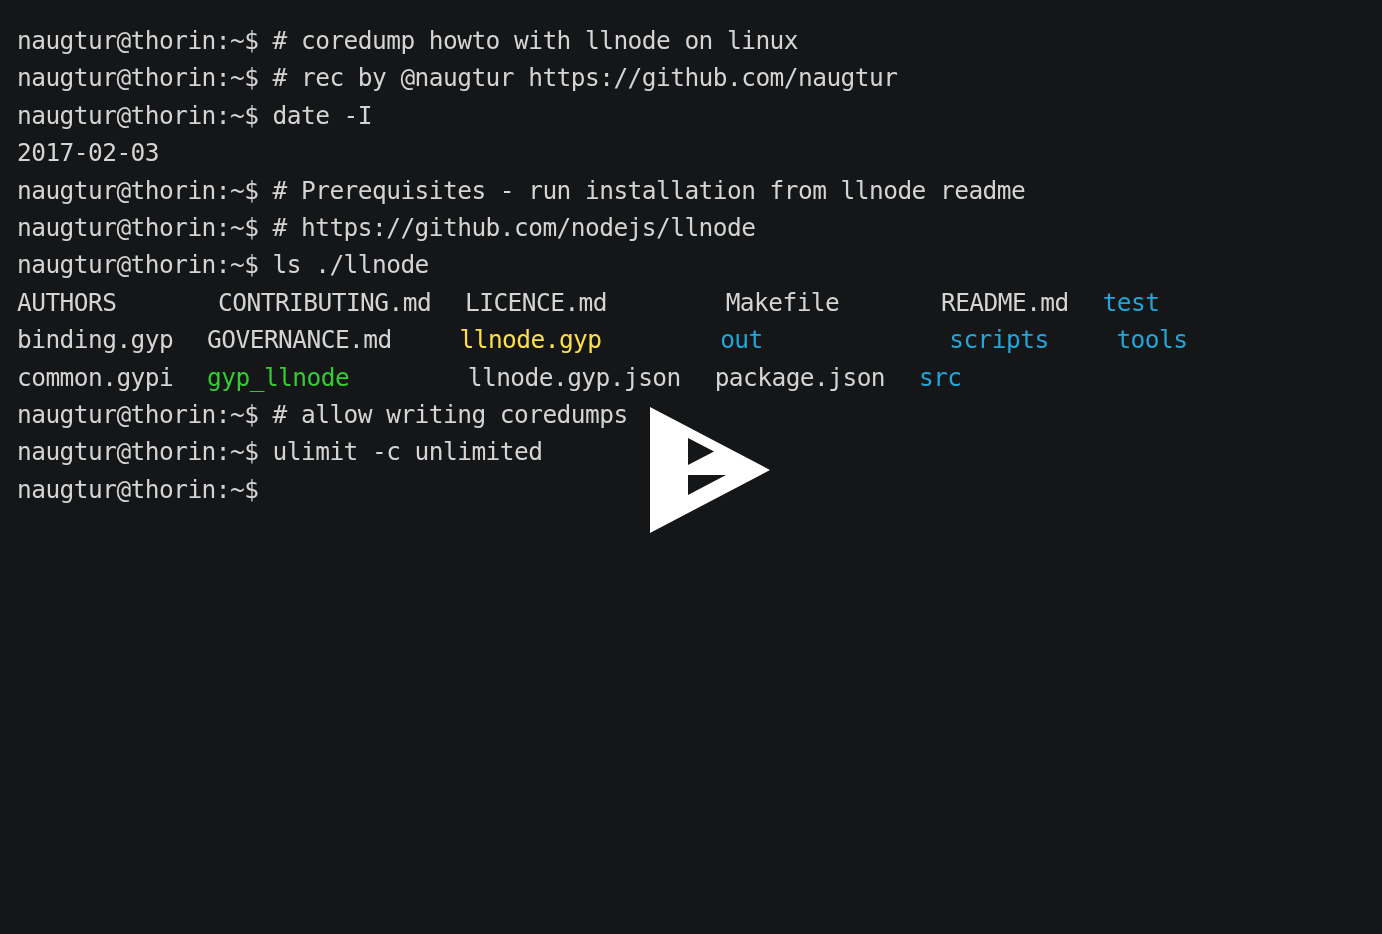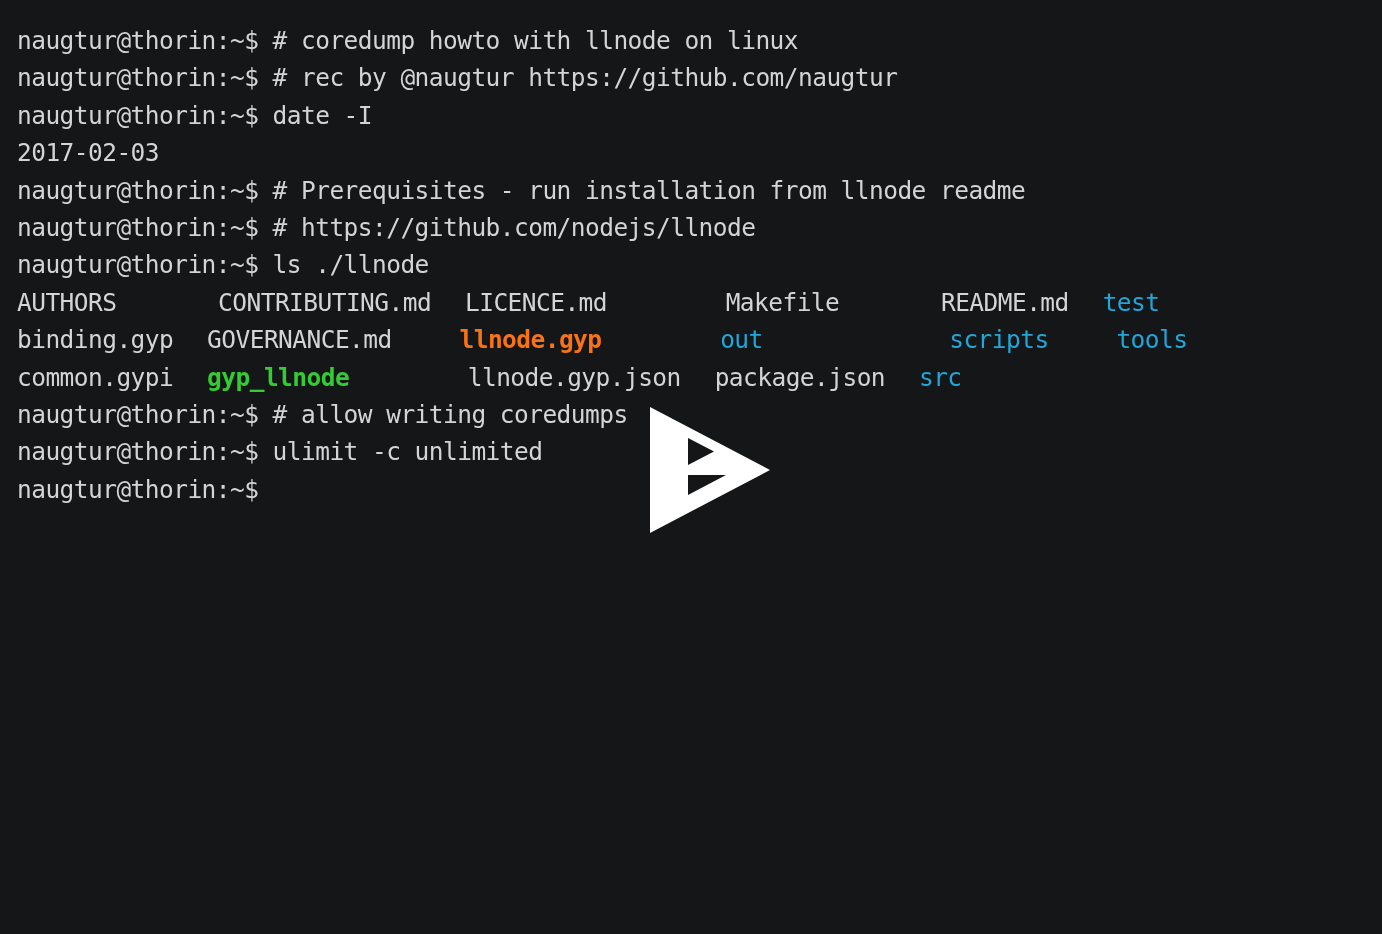--- a/index.html
+++ b/index.html
@@ -27,22 +27,22 @@
     top: 22px;
     white-space: pre;
   }
   .line {
     height: 37.4px;
     white-space: pre;
   }
   
   .fg-default { color: #d4d4d4; }
   .fg-dir     { color: #22a5d8; font-weight: normal; }
-  .fg-link    { color: #f97316; font-weight: bold; }
-  .fg-exec    { color: #33cc33; font-weight: bold; }
+  .fg-link    { color: #fde047; font-weight: normal; }
+  .fg-exec    { color: #33cc33; font-weight: normal; }
 
   
   #play-overlay {
     position: absolute;
     left: 0;
     top: 0;
     width: 1382px;
     height: 934px;
     pointer-events: auto;
     cursor: pointer;

